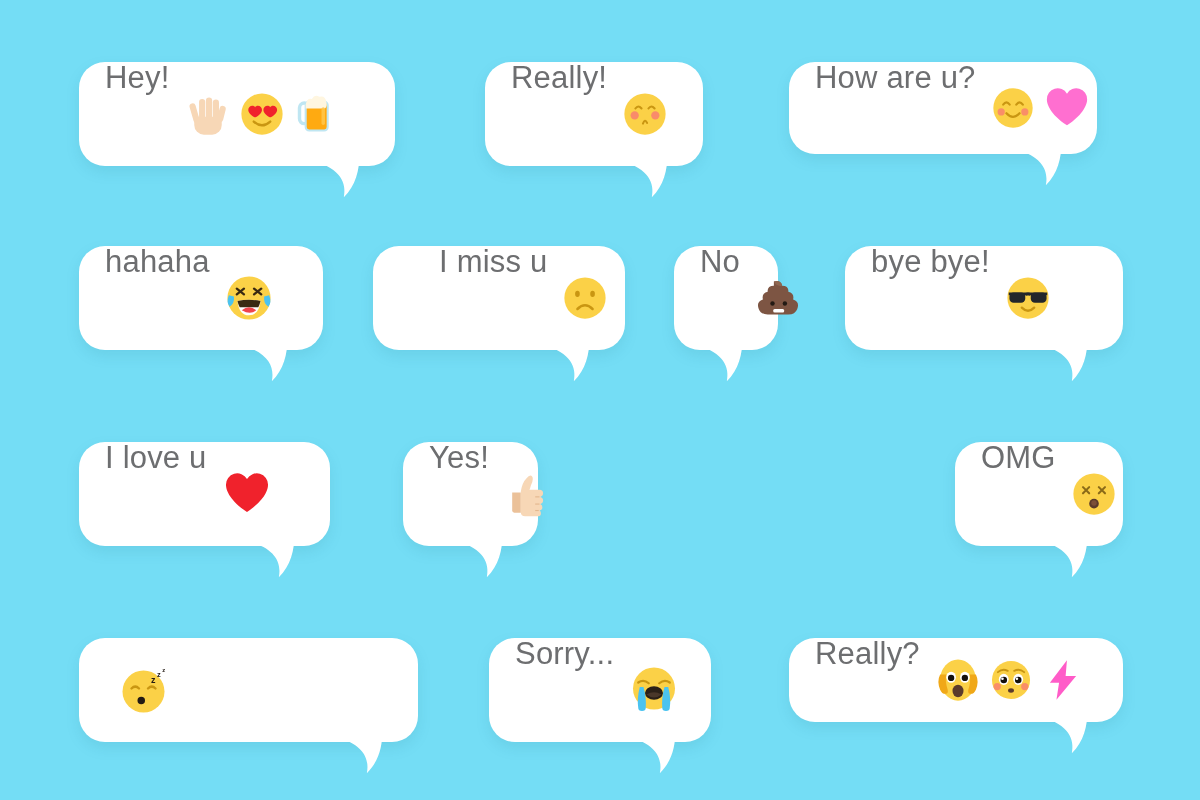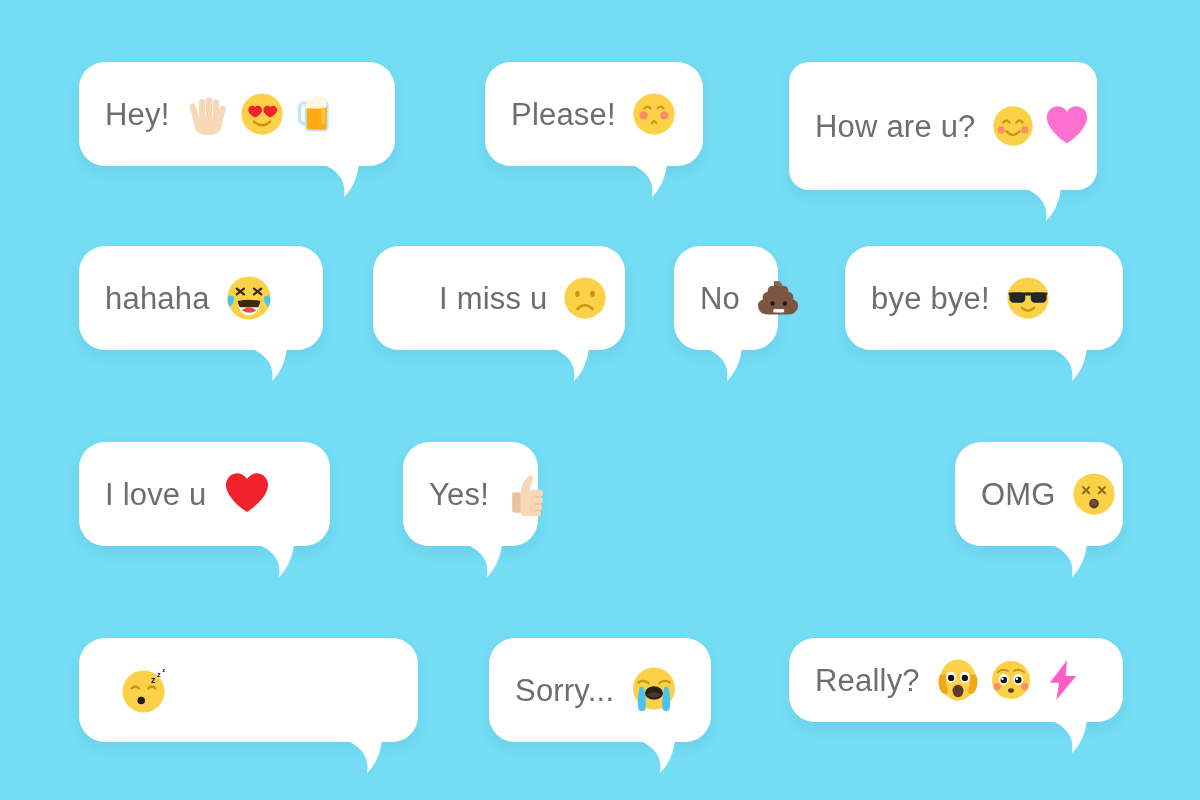--- a/index.html
+++ b/index.html
@@ -22,21 +22,20 @@
     position: absolute;
     background: #FFFFFF;
     border-radius: 26px;
     box-shadow: 0 6px 14px rgba(40,120,150,0.13);
     display: flex;
     align-items: center;
     box-sizing: border-box;
   }
   .bubble-inner {
     display: flex;
-    align-items: center;
     width: 100%;
     height: 100%;
     padding: 0 26px;
     box-sizing: border-box;
   }
   .bubble-text {
     color: #6D6E70;
     font-size: 31px;
     font-weight: 400;
     letter-spacing: 0.2px;
@@ -80,32 +79,32 @@
             <use xlink:href="#sym-beer"></use>
           </svg>
         </div>
       </div>
       <svg class="tail" viewBox="0 0 62 50" style="right: 22px;">
         <path d="M0 0 H50 C50 18 46 34 33 47 C36 32 30 16 0 8 Z" fill="#FFFFFF"></path>
       </svg>
     </div>
     <div class="bubble" style="left: 485px; top: 62px; width: 218px; height: 104px;">
       <div class="bubble-inner">
-        <span class="bubble-text">Please!</span>
+        <span class="bubble-text">Really!</span>
         <div class="emoji-row">
           <svg class="emoji" width="44" height="44" viewBox="0 0 64 64">
             <use xlink:href="#sym-upside_down"></use>
           </svg>
         </div>
       </div>
       <svg class="tail" viewBox="0 0 62 50" style="right: 22px;">
         <path d="M0 0 H50 C50 18 46 34 33 47 C36 32 30 16 0 8 Z" fill="#FFFFFF"></path>
       </svg>
     </div>
-    <div class="bubble" style="left: 789px; top: 62px; width: 308px; height: 128px; border-radius: 20px;">
+    <div class="bubble" style="left: 789px; top: 62px; width: 308px; height: 92px;">
       <div class="bubble-inner">
         <span class="bubble-text">How are u?</span>
         <div class="emoji-row">
           <svg class="emoji" width="42" height="42" viewBox="0 0 64 64">
             <use xlink:href="#sym-blush"></use>
           </svg>
           <svg class="emoji" width="46" height="46" viewBox="0 0 64 64">
             <use xlink:href="#sym-heart_pink"></use>
           </svg>
         </div>

